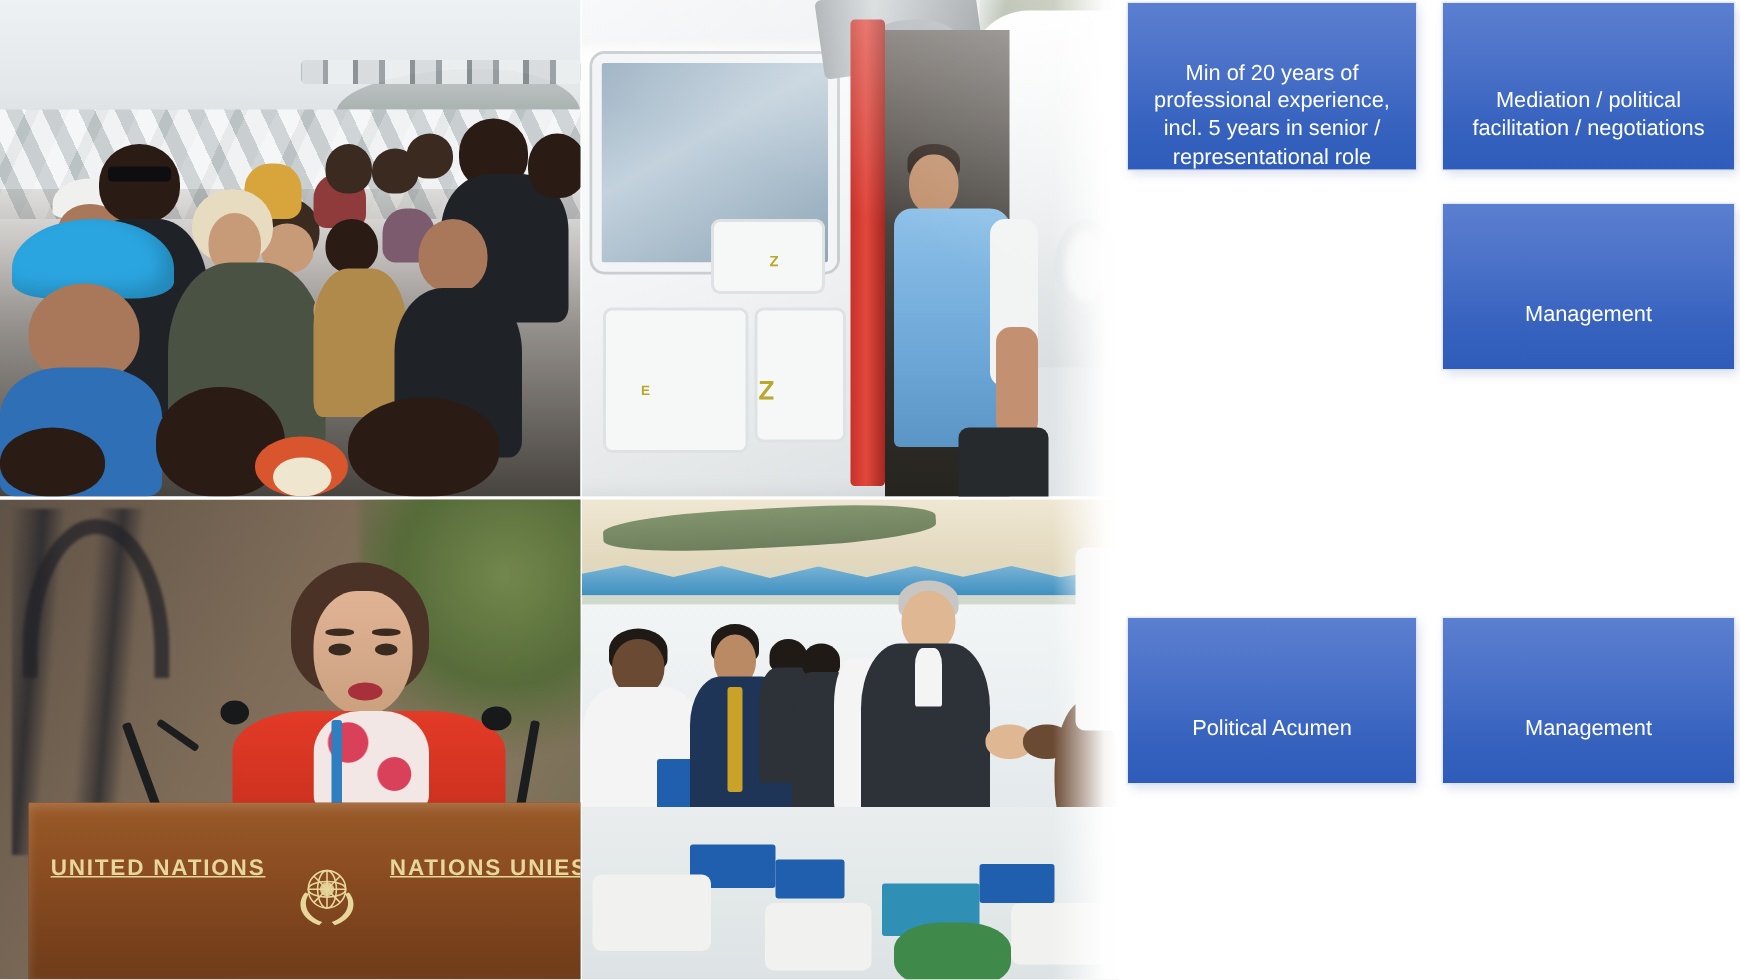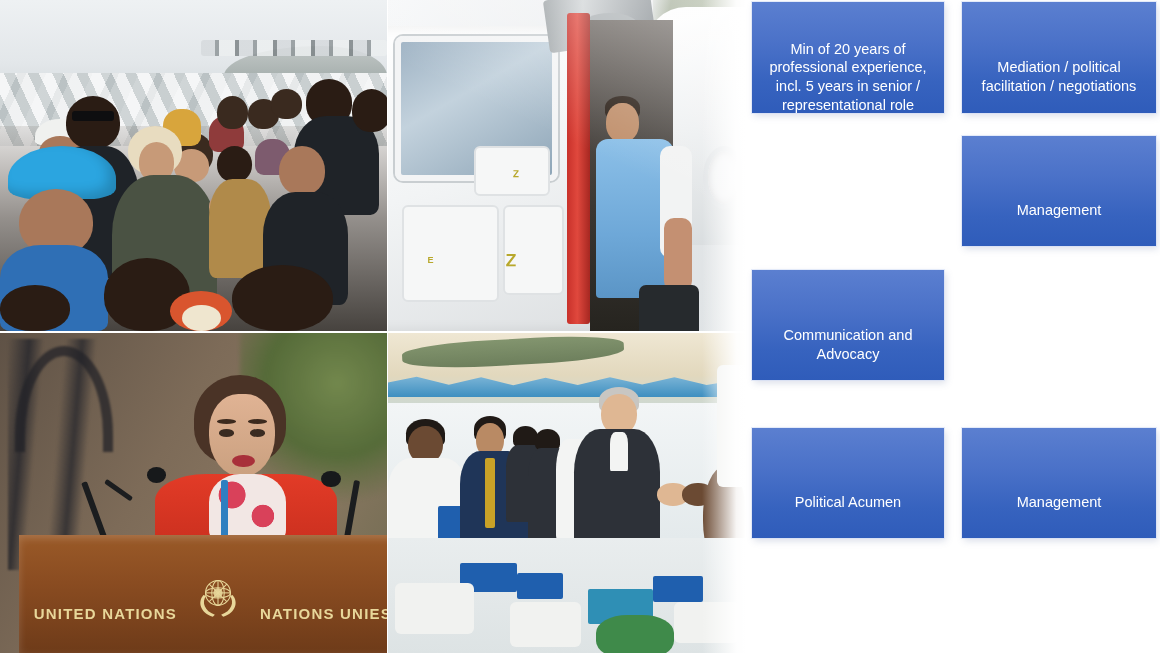--- a/index.html
+++ b/index.html
@@ -250,23 +250,23 @@
   .bl-mic-head {
     position:absolute; background:#17191b; border-radius:50%;
   }
   .bl-podium {
     position:absolute; left:5%; top:63%; width:100%; height:37%;
     background: linear-gradient(180deg,#9a5a28 0%, #8a4c21 40%, #6e3b19 100%);
     box-shadow: inset 0 3px 8px rgba(255,255,255,.18);
   }
   .bl-podium-text {
     position:absolute; top:30%; width:100%;
-    display:flex; align-items:flex-end; justify-content:center; gap:4%;
+    display:flex; align-items:flex-start; justify-content:center; gap:4%;
     color:#e8d79a; font-weight:bold; font-size:15px; letter-spacing:1.2px;
-    font-family:"Liberation Sans", sans-serif; white-space:nowrap;
+    font-family:"Liberation Sans", sans-serif; white-space:nowrap;text-decoration:underline;
   }
   .un-emblem {
     width:52px; height:52px; flex:0 0 auto;
   }
 
   
   .br-bg {
     position:absolute; inset:0;
     background: linear-gradient(180deg,#efe6d2 0%, #e6dcc6 18%, #dfe5e6 40%, #d8dee0 100%);
   }
@@ -338,21 +338,21 @@
     box-shadow: 0 0 0 1px rgba(210,220,245,.55), 2px 3px 7px rgba(90,110,160,.22);
   }
   .box span { display:block;margin-top:39px; }
 
   .col-l { left: 2px;   width: 192px; }
   .col-r { left: 212px; width: 194px; }
 
   .row-1 { top: 2px;   height: 111px; }
   .row-2 { top: 136px; height: 110px; }
   .row-3 { top: 270px; height: 110px; }
-  .row-4 { top: 428px; height: 110px; }
+  .row-4 { top: 412px; height: 110px; }
   .row-5 { top: 538px; height: 113px; }
 </style>
 </head>
 <body>
 
 <div class="slide">
 
   <div class="photo-grid">
 
     <div class="photo photo-tl">
@@ -527,23 +527,20 @@
     </div>
 
     <div class="collage-fade"></div>
   </div>
 
   <div class="boxes">
 
     <div class="box col-l row-1">
       <span>Min of 20 years of professional experience, incl. 5 years in senior / representational role</span>
     </div>
-    <div class="box col-l row-3">
-      <span>Communication and Advocacy</span>
-    </div>
     <div class="box col-l row-4">
       <span>Political Acumen</span>
     </div>
 
     <div class="box col-r row-1">
       <span>Mediation / political facilitation / negotiations</span>
     </div>
     <div class="box col-r row-2">
       <span>Management</span>
     </div>

